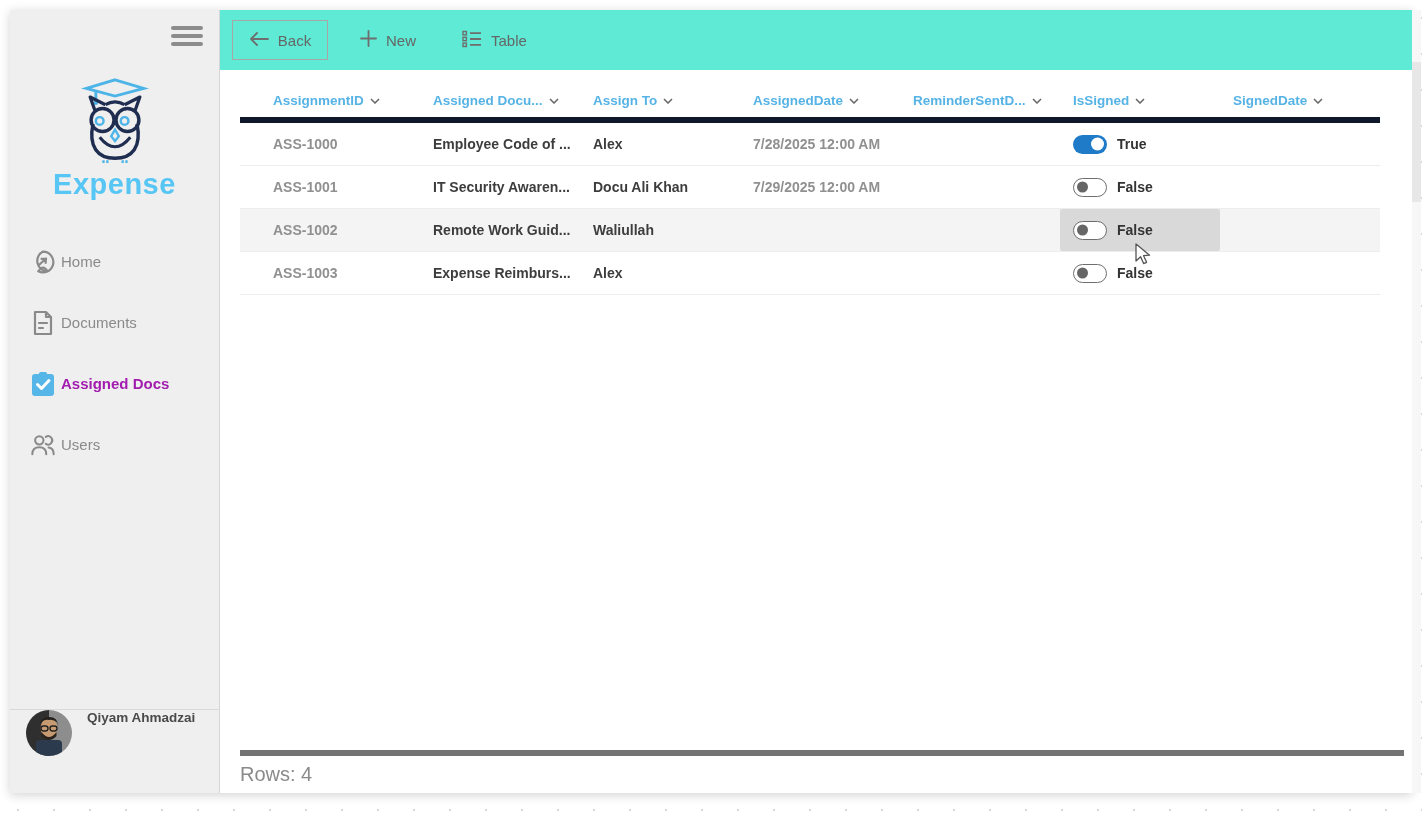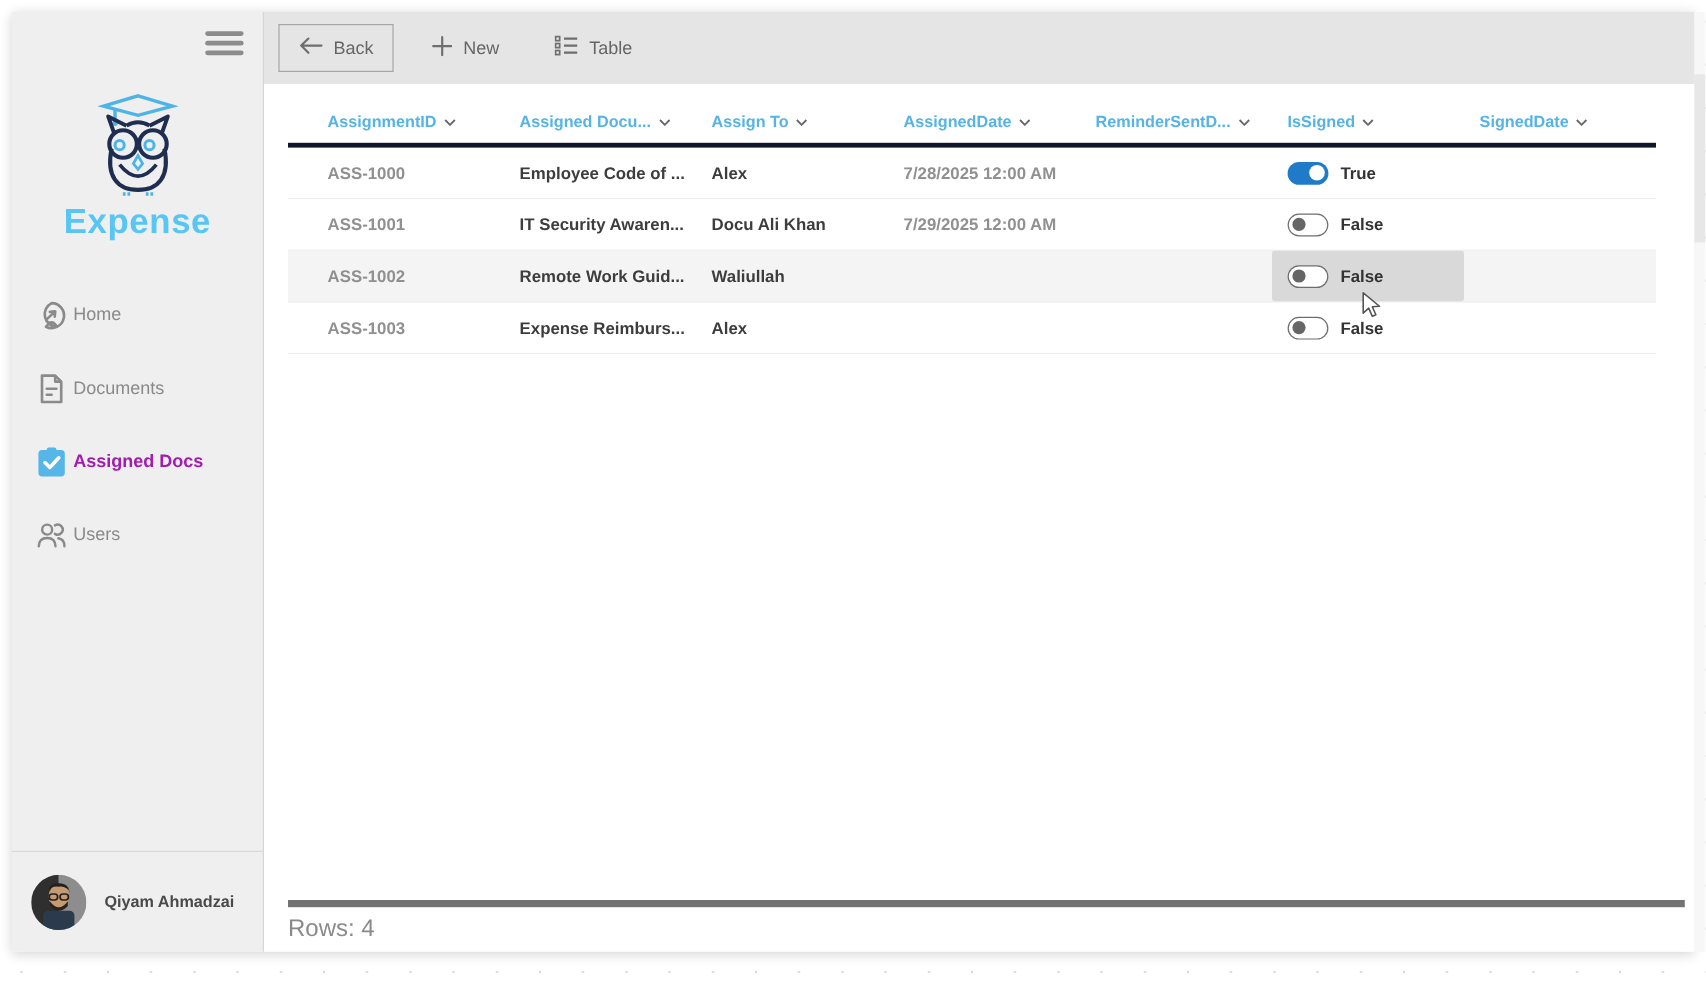--- a/index.html
+++ b/index.html
@@ -30,34 +30,34 @@
   }
   .nav { margin-top:30px; }
   .nav-item {
     height:61px; display:flex; align-items:center; padding-left:20px; gap:5px;
     font-size:15px; color:#8a8a8a; cursor:pointer;
   }
   .nav-item.active { color:#a21caf; font-weight:700; }
   .nav-item .ic { width:26px; height:26px; display:flex; align-items:center; justify-content:center; }
   .user-block {
     margin-top:auto; border-top:1px solid #d9d9d9; height:84px;
-    display:flex; align-items:center; padding-left:16px; gap:15px;
+    display:flex; align-items:flex-start; padding-left:16px; gap:15px;
   }
   .user-name { font-size:13.5px; font-weight:700; color:#4a4a4a; }
   
   .main { flex:1; display:flex; flex-direction:column; min-width:0; }
-  .toolbar { height:60px; background:#e5e5e5; display:flex; align-items:center; flex-shrink:0; }
+  .toolbar { height:60px; background:#5eead4; display:flex; align-items:center; flex-shrink:0; }
   .btn { display:flex; align-items:center; gap:9px; color:#666; font-size:15px; cursor:pointer; background:transparent; border:none; font-family:inherit; }
   .btn-back { margin-left:12px; width:96px; height:40px; justify-content:center; border:1px solid #a6a6a6; }
   .btn-new { margin-left:32px;align-items:center; }
   .btn-table { margin-left:46px; }
   .content { flex:1; background:#fff; position:relative; }
   
   .table { margin:14px 0 0 20px; width:1140px; font-size:14px; }
-  .thead { display:flex; height:39px; align-items:center; border-bottom:4px solid #0f172a; }
+  .thead { display:flex; height:39px; align-items:center; border-bottom:6px solid #0f172a; }
   .th {
     display:flex; align-items:center; gap:6px; font-size:13.5px; font-weight:700;
     color:#56b3e6; cursor:pointer; padding-left:13px;
   }
   .col0 { width:180px; } .col0.th, .cell.col0 { padding-left:33px; }
   .col1,.col2,.col3,.col4,.col5,.col6 { width:160px; }
   .trow { display:flex; height:43px; align-items:center; border-bottom:1px solid #ededed; cursor:pointer; }
   .trow.hovered { background:#f4f4f4; }
   .cell { padding-left:13px; height:100%; display:flex; align-items:center; color:#3d3d3d; overflow:hidden; white-space:nowrap;font-weight:bold; }
   .cell.dim { color:#909090; }

